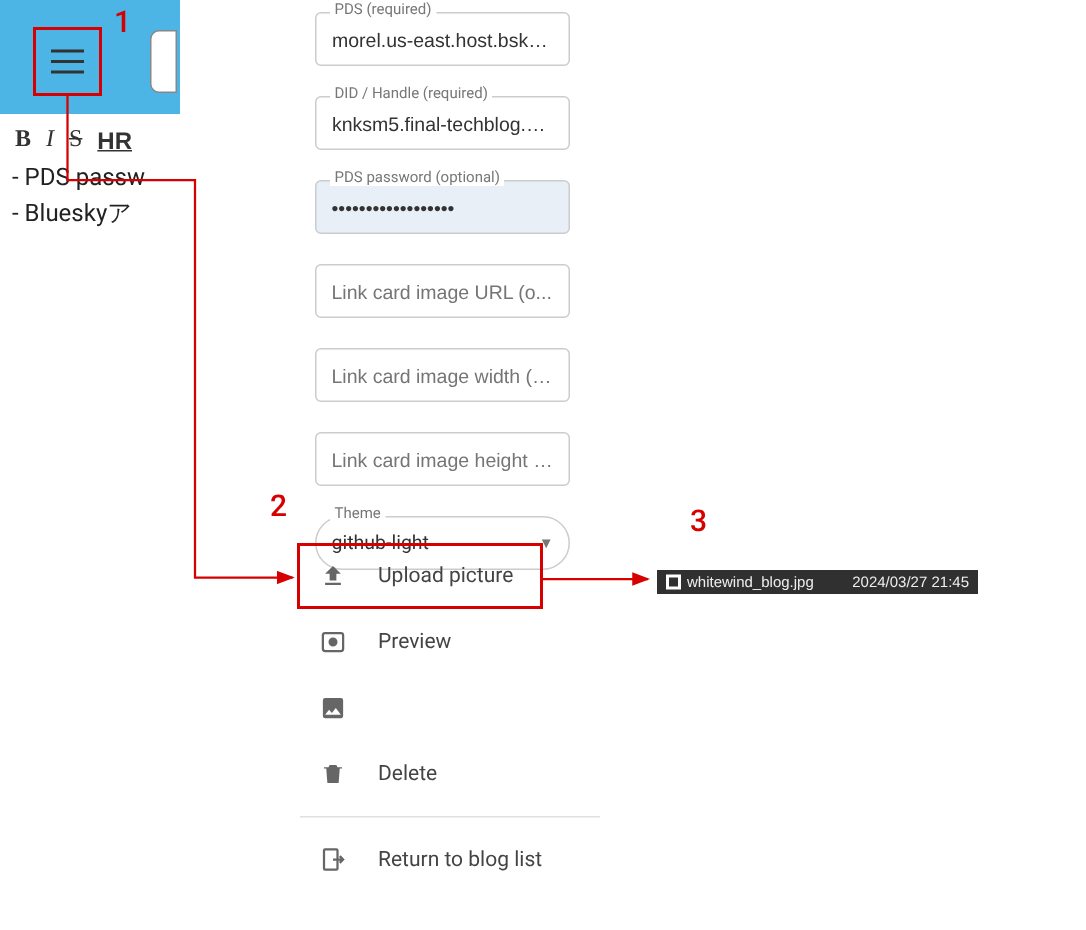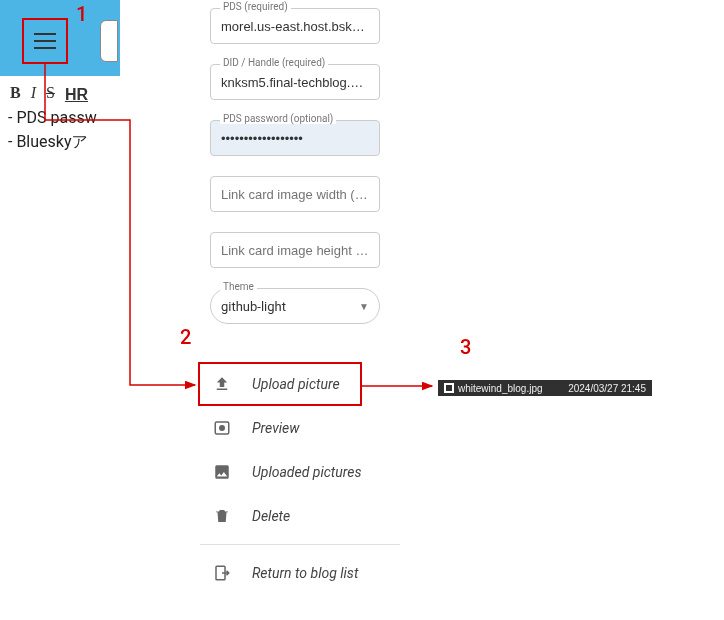--- a/index.html
+++ b/index.html
@@ -127,21 +127,20 @@
     top: 362px;
     width: 200px;
   }
   .menu-item {
     display: flex;
     align-items: center;
     gap: 20px;
     padding: 12px 12px;
     font-size: 14px;
     color: #444;
-    font-style: italic;
   }
   .upload-highlight {
     border: 2px solid #d60000;
     position: absolute;
     left: 198px; top: 362px;
     width: 164px; height: 44px;
     pointer-events: none;
   }
   .divider {
     border: none;
@@ -227,20 +226,23 @@
   <div class="field">
     <span class="floating-label">DID / Handle (required)</span>
     <input value="knksm5.final-techblog.com" style="">
   </div>
 
   <div class="field pw-field">
     <span class="floating-label">PDS password (optional)</span>
     <input type="text" value="••••••••••••••••••" style="">
   </div>
 
+  <div class="field">
+    <input placeholder="Link card image URL (o..." style="">
+  </div>
 
   <div class="field">
     <input placeholder="Link card image width (o..." style="">
   </div>
 
   <div class="field">
     <input placeholder="Link card image height (..." style="">
   </div>
 
   <div class="field" style="margin-bottom:8px;">
@@ -270,21 +272,20 @@
         </svg>
     </span>
     <span>Preview</span>
   </div>
   <div class="menu-item">
     <span class="micon">
       <svg width="18" height="18" viewBox="0 0 24 24" fill="#666">
           <path d="M21 19V5a2 2 0 0 0-2-2H5a2 2 0 0 0-2 2v14a2 2 0 0 0 2 2h14a2 2 0 0 0 2-2zM8.5 13.5l2.5 3 3.5-4.5L19 18H5l3.5-4.5z"></path>
         </svg>
     </span>
-    <span>Uploaded pictures</span>
   </div>
   <div class="menu-item">
     <span class="micon">
       <svg width="18" height="18" viewBox="0 0 24 24" fill="#666">
           <path d="M6 7h12l-1 13H7L6 7zm3-3h6l1 2H8l1-2zM4 6h16v1H4z"></path>
         </svg>
     </span>
     <span>Delete</span>
   </div>
   <hr class="divider">

